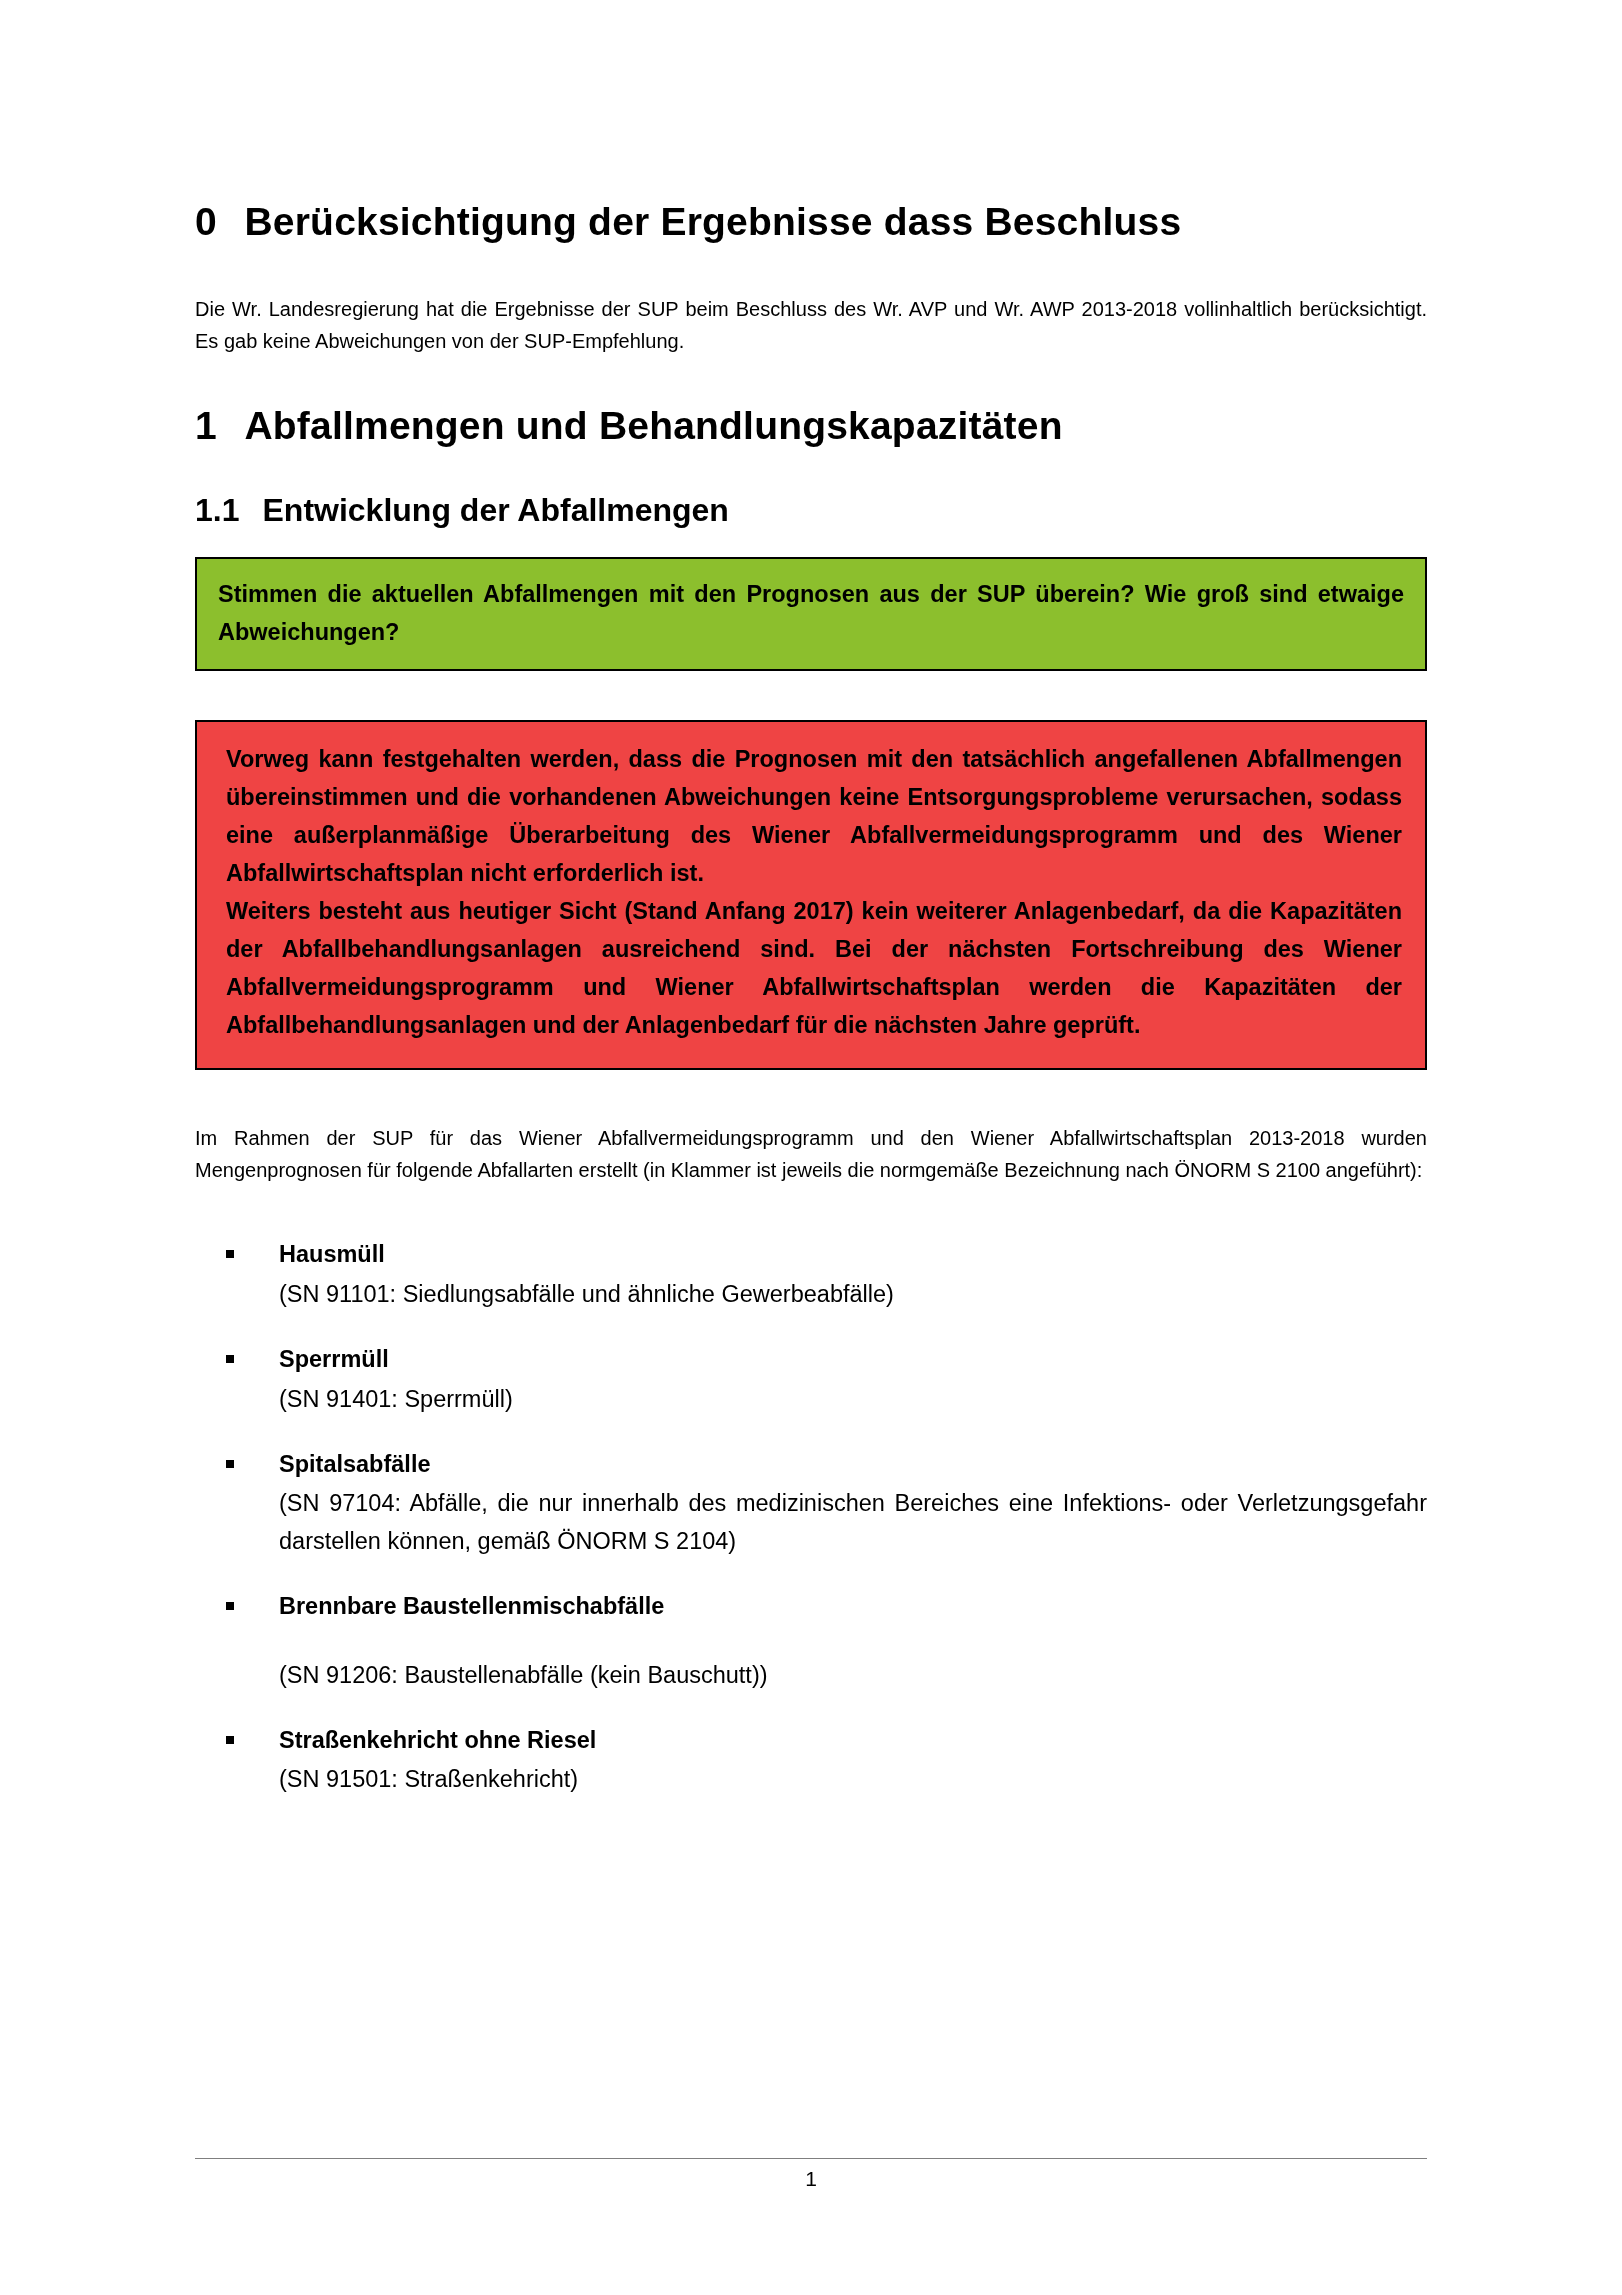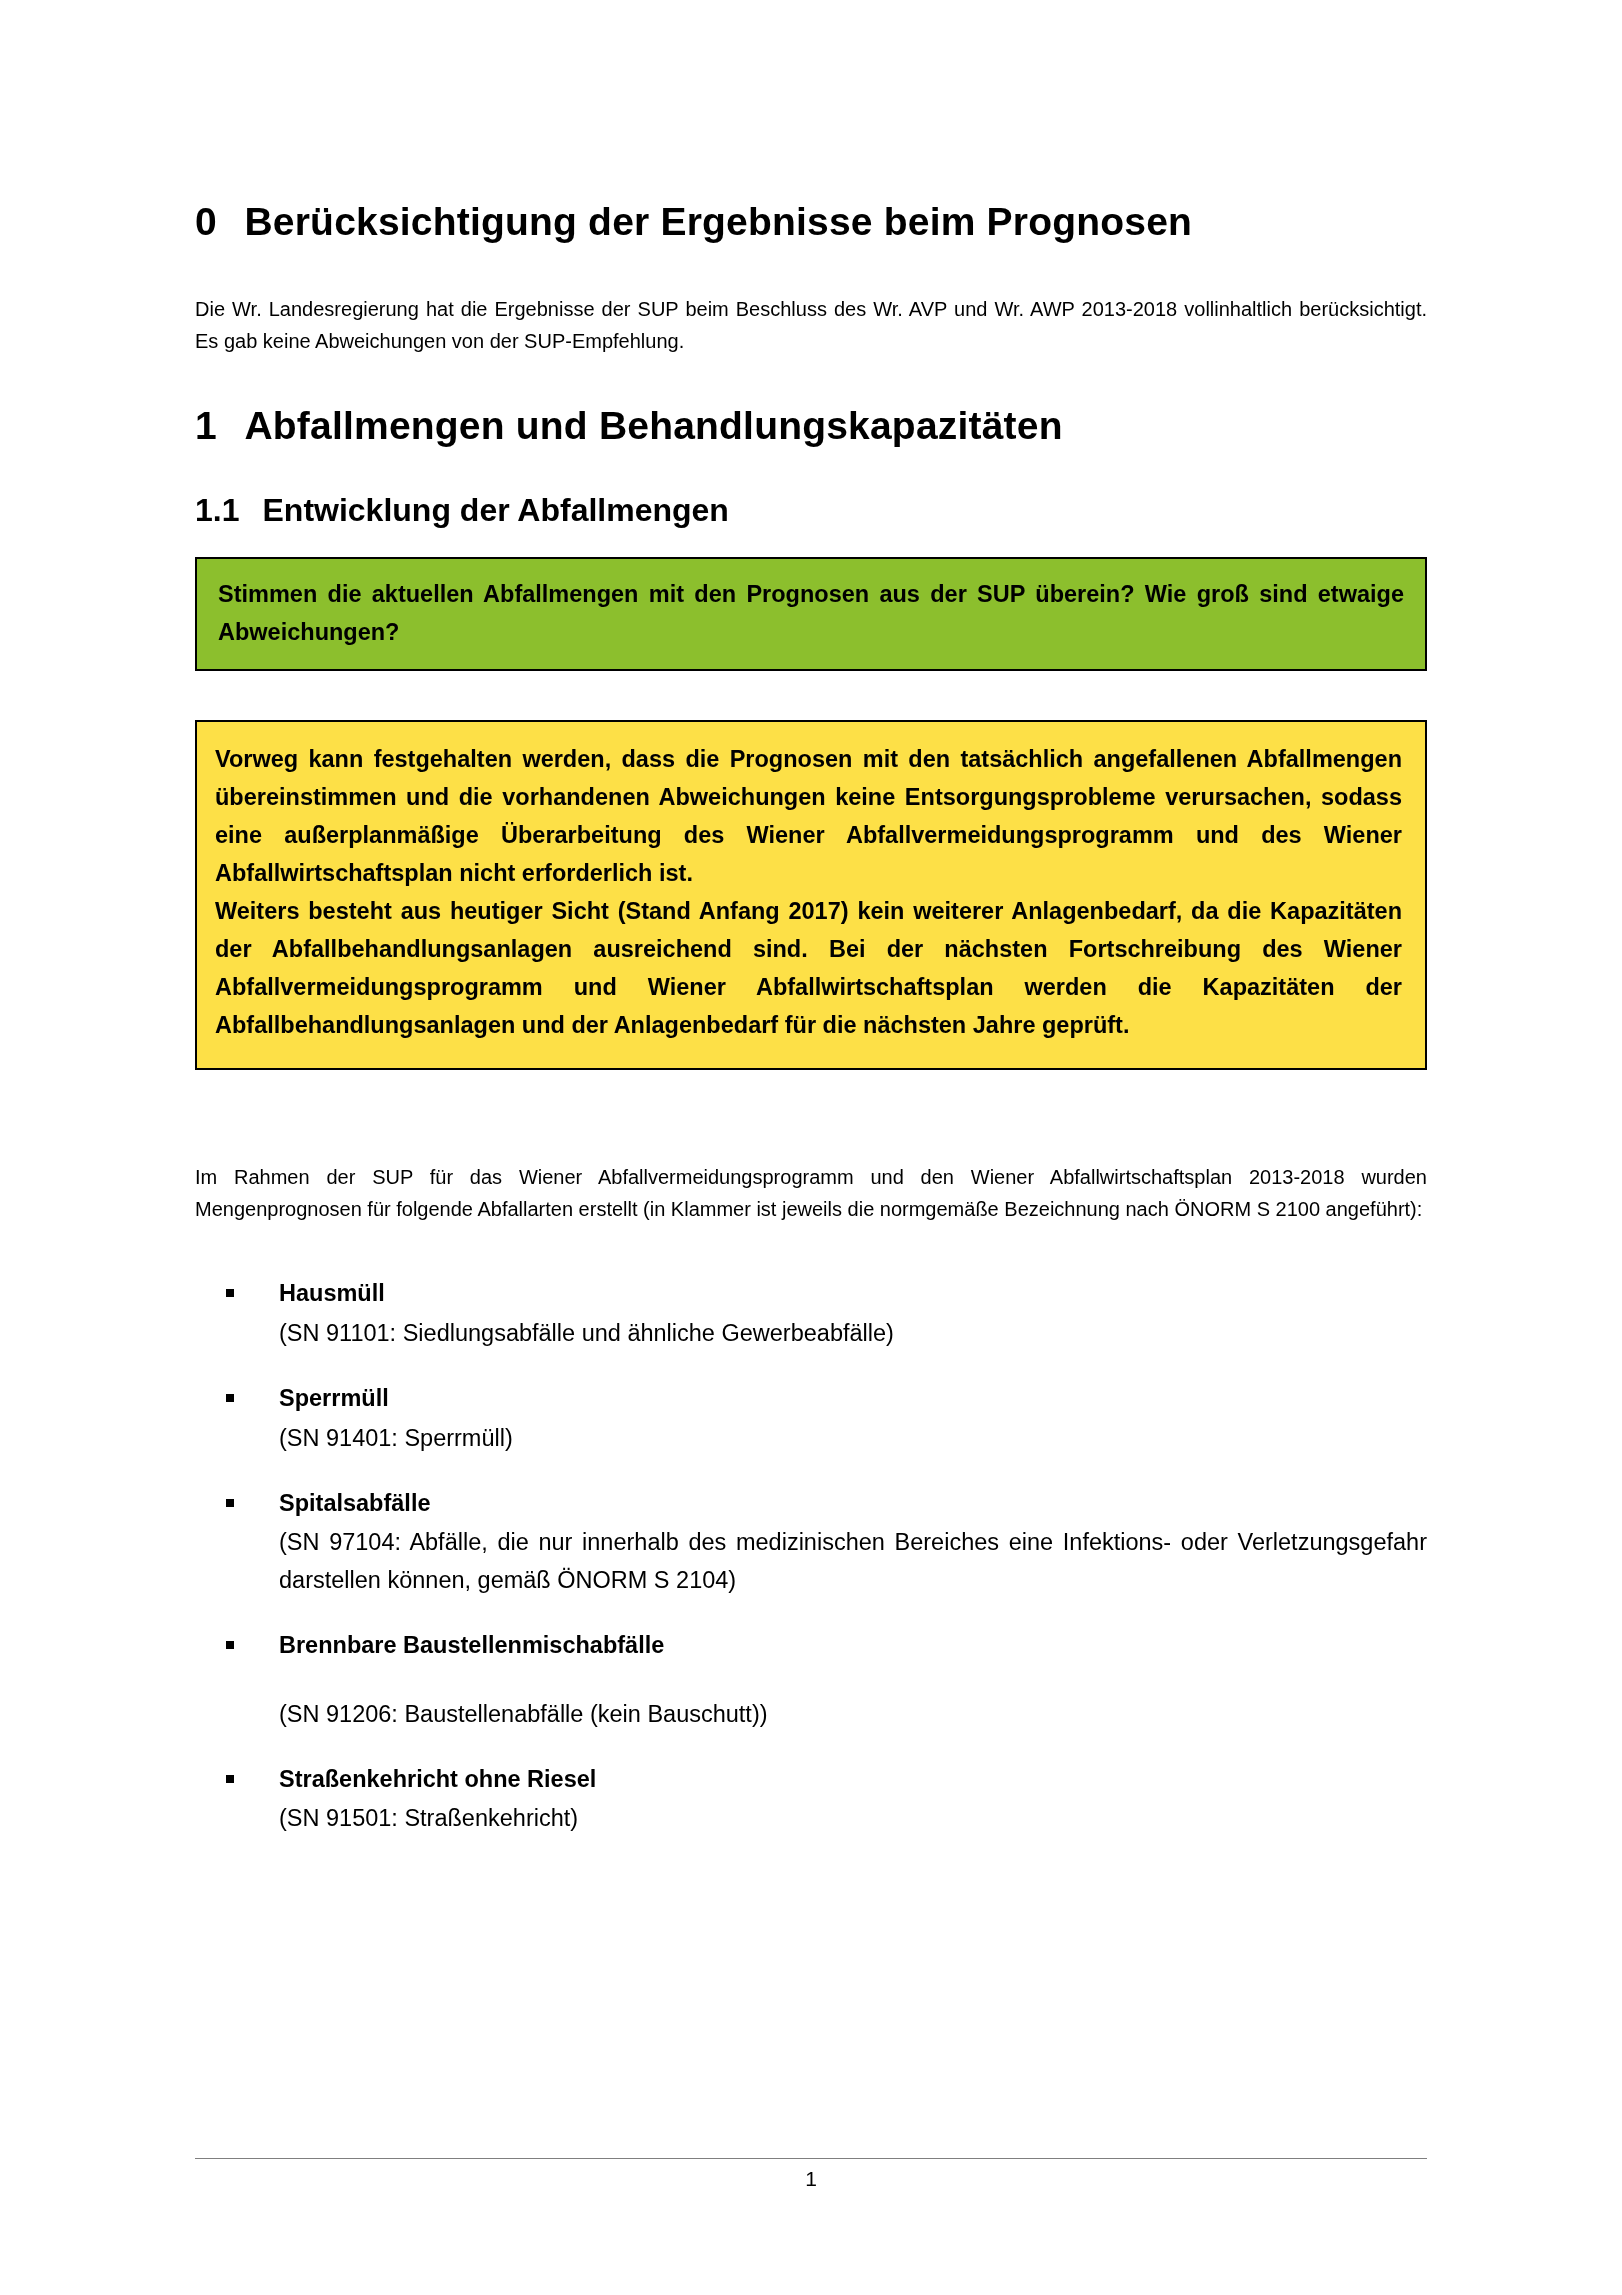--- a/index.html
+++ b/index.html
@@ -53,28 +53,28 @@
     text-align: justify;
   }
   .answer-para { margin-bottom: 47px; }
   .intro-para { margin-bottom: 50px; }
 
   .section-1 { margin-bottom: 44px; }
   .subsection-11 { margin-bottom: 27.6px; }
 
   
   .highlight-box {
-    background: #fde047;
+    background: #ef4444;
     border: 2.4px solid #000;
-    padding: 18px 23px 24px 18px;
+    padding: 18px 23px 24px 29px;
     font-size: 23.5px;
     font-weight: bold;
     line-height: 1.62;
     text-align: justify;
-    margin-bottom: 91px;
+    margin-bottom: 52px;
   }
   .highlight-box p { margin: 0; }
 
   
   .bullet-list { }
   .bullet-item {
     display: flex;
     align-items: flex-start;
     margin-bottom: 27.6px;
     padding-left: 31px;
@@ -117,21 +117,21 @@
     color: #000;
   }
 </style>
 </head>
 <body>
 
 <div class="page">
 
   <div class="h1 title-0">
     <span class="num">0</span>
-    <span>Berücksichtigung der Ergebnisse beim Prognosen</span>
+    <span>Berücksichtigung der Ergebnisse dass Beschluss</span>
   </div>
 
 
   <p class="para answer-para">Die Wr. Landesregierung hat die Ergebnisse der SUP beim Beschluss des Wr. AVP und Wr. AWP 2013-2018 vollinhaltlich berücksichtigt. Es gab keine Abweichungen von der SUP-Empfehlung.</p>
 
   <div class="h1 section-1">
     <span class="num">1</span>
     <span>Abfallmengen und Behandlungskapazitäten</span>
   </div>
 

